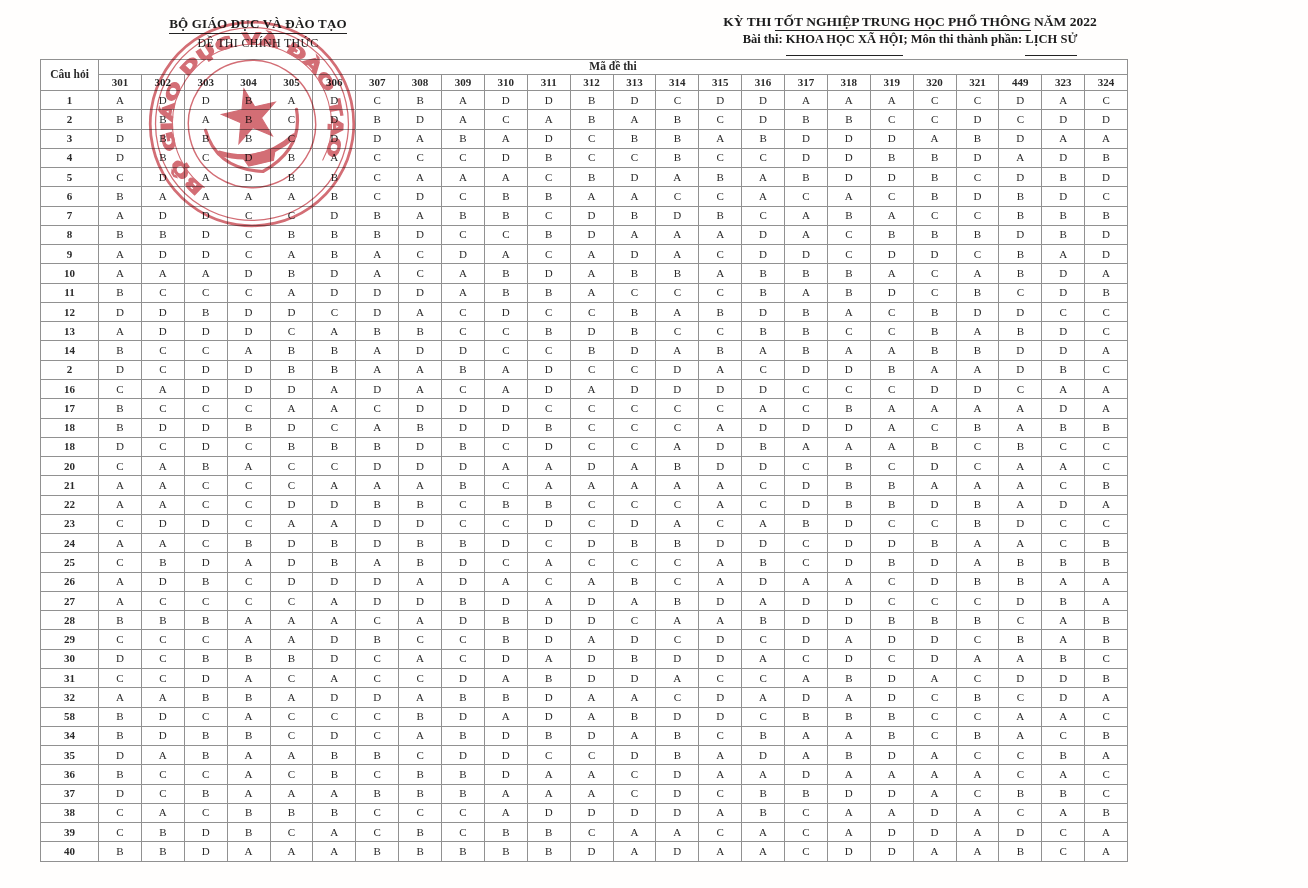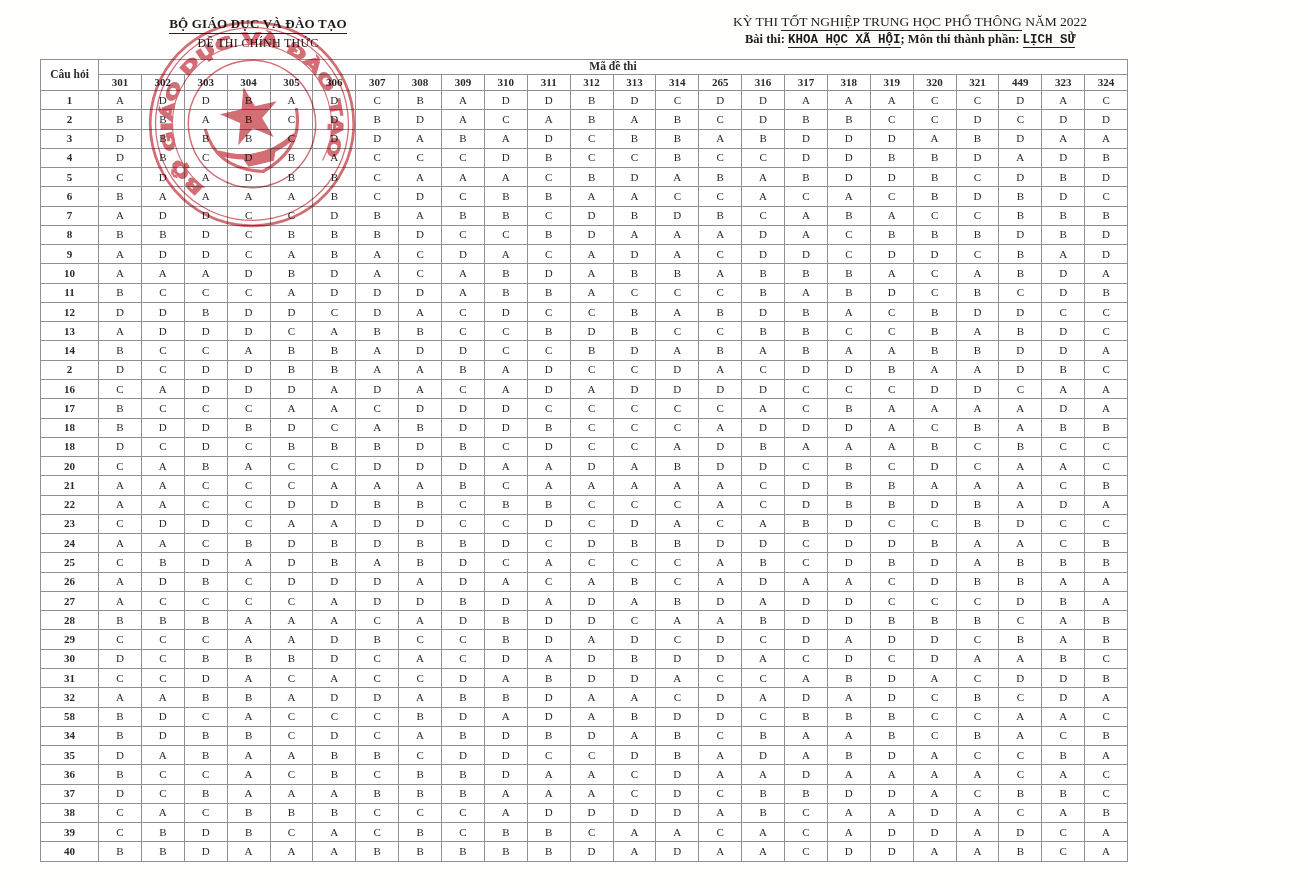--- a/index.html
+++ b/index.html
@@ -21,24 +21,24 @@
   .head-left .ministry {
     font-weight: bold; font-size: 13px; letter-spacing: .2px;
     border-bottom: 1px solid #222; display: inline-block; padding-bottom: 1px;
   }
   .head-left .official { font-size: 12px; margin-top: 2px; letter-spacing: .3px; }
 
   .head-right {
     position: absolute; left: 660px; top: 14px; width: 500px;
     text-align: center;
   }
-  .head-right .title { font-weight: normal; font-size: 13.5px; white-space: nowrap; }
+  .head-right .title { font-weight: bold; font-size: 13.5px; white-space: nowrap; }
   .head-right .title .u { border-bottom: 1px solid #222; padding-bottom: 1px; }
   .head-right .subject { font-weight: bold; font-size: 12.5px; margin-top: 2px; white-space: nowrap; }
-  .head-right .subject .u { border-bottom: 1px solid #222; padding-bottom: 0; font-family: Liberation Mono, monospace; }
+  .head-right .subject .u { border-bottom: 1px solid #222; padding-bottom: 9px; }
 
   
   table.key {
     position: absolute; left: 40px; top: 59px;
     width: 1088px; height: 803px;
     border-collapse: collapse; table-layout: fixed;
     background: #fff;
   }
   table.key col.qcol { width: 58px; }
   table.key th, table.key td {
@@ -98,21 +98,21 @@
           <th>305</th>
           <th>306</th>
           <th>307</th>
           <th>308</th>
           <th>309</th>
           <th>310</th>
           <th>311</th>
           <th>312</th>
           <th>313</th>
           <th>314</th>
-          <th>265</th>
+          <th>315</th>
           <th>316</th>
           <th>317</th>
           <th>318</th>
           <th>319</th>
           <th>320</th>
           <th>321</th>
           <th>449</th>
           <th>323</th>
           <th>324</th>
         </tr>

